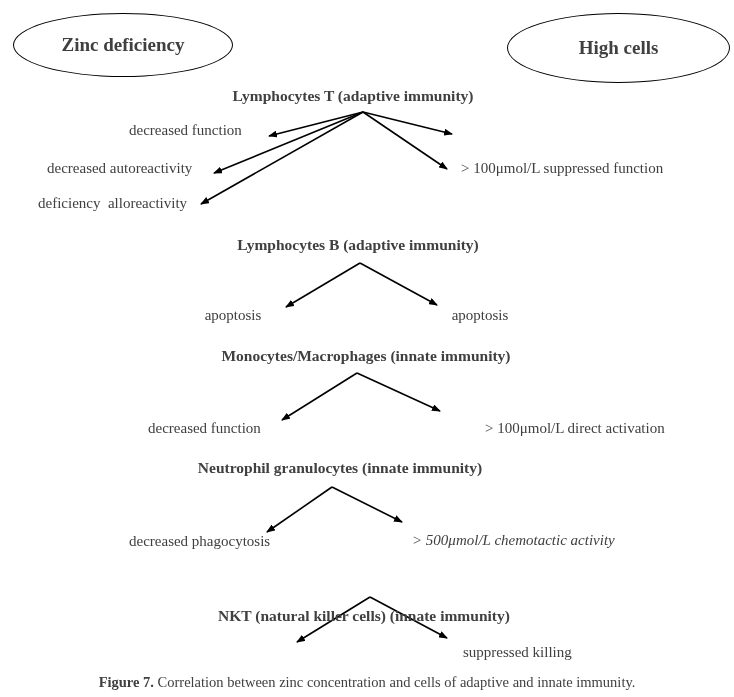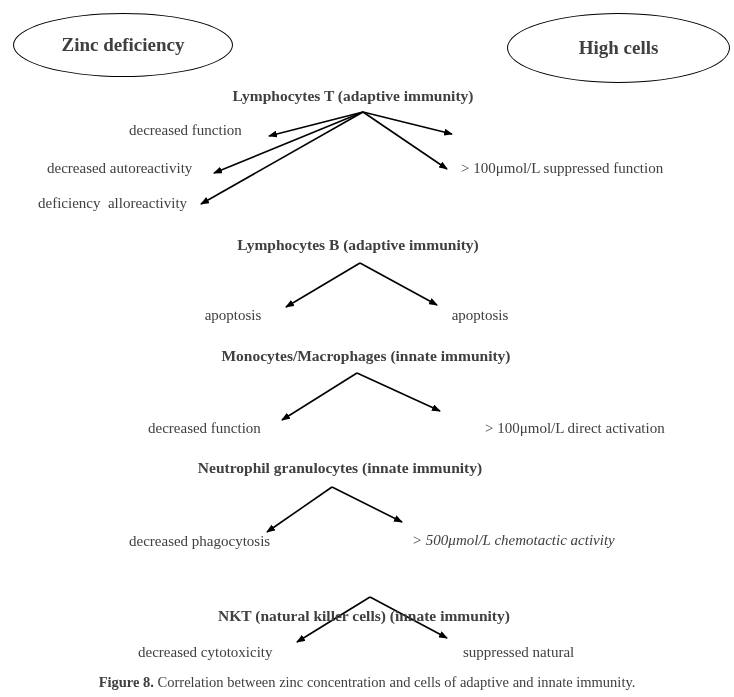--- a/index.html
+++ b/index.html
@@ -113,21 +113,20 @@
 
   <div class="heading" style="left:366px; top:347px;">Monocytes/Macrophages (innate immunity)</div>
   <div class="label" style="left:148px; top:419px;">decreased function</div>
   <div class="label" style="left:452px; top:419px;margin-left:33px;">&gt; 100μmol/L direct activation</div>
 
   <div class="heading" style="left:340px; top:459px;">Neutrophil granulocytes (innate immunity)</div>
   <div class="label" style="left:120px; top:532px;margin-left:9px;">decreased phagocytosis</div>
   <div class="label" style="left:412px; top:531px;font-style:italic;">&gt; 500μmol/L chemotactic activity</div>
 
   <div class="heading" style="left:364px; top:571px;margin-top:36px;">NKT (natural killer cells) (innate immunity)</div>
-  <div class="label" style="left:138px; top:643px;">decreased cytotoxicity</div>
-  <div class="label" style="left:463px; top:643px;">suppressed natural</div>
+  <div class="label" style="left:463px; top:643px;">suppressed killing</div>
 
   <div class="caption">
-    <span class="cap-label">Figure 8.</span>
+    <span class="cap-label">Figure 7.</span>
     <span>Correlation between zinc concentration and cells of adaptive and innate immunity.</span>
   </div>
 
 </div>
 
 </body></html>

